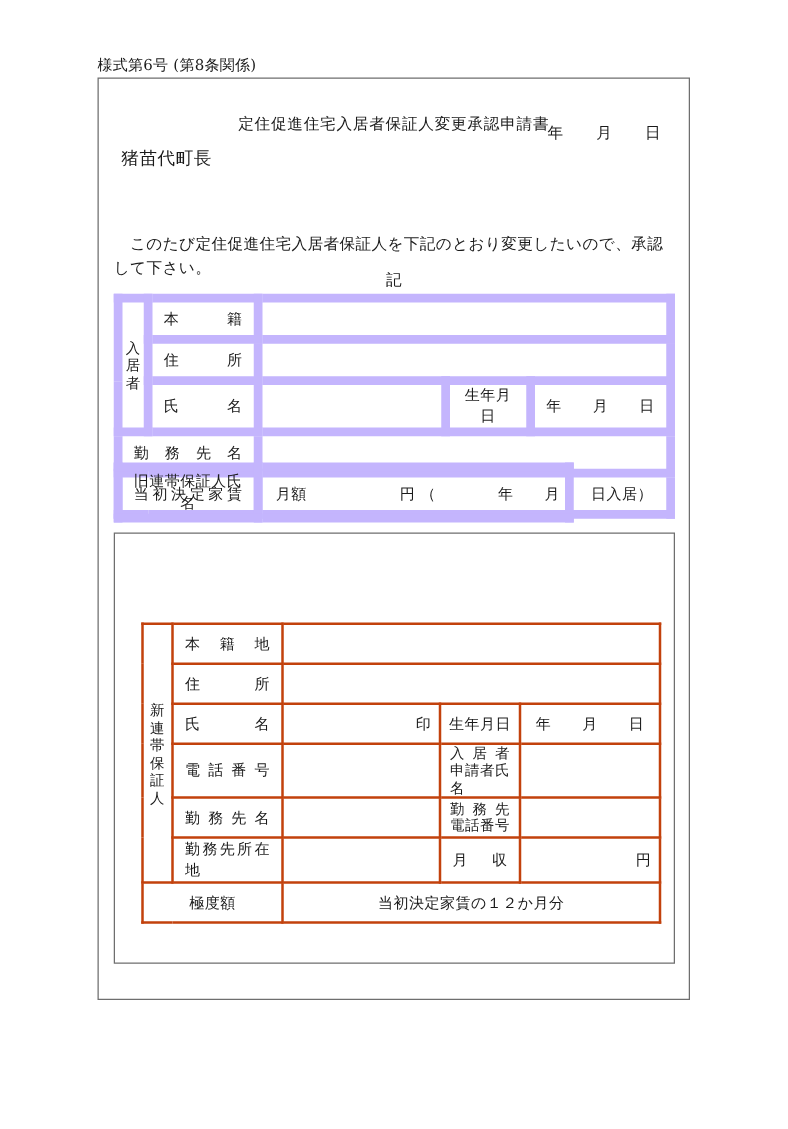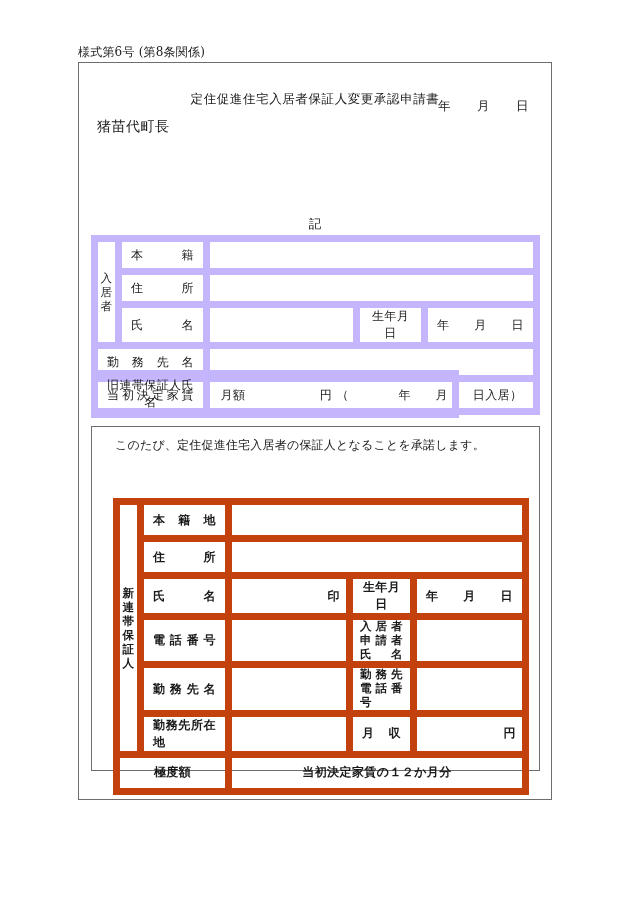--- a/index.html
+++ b/index.html
@@ -168,26 +168,25 @@
   #table-new-guarantor {
     left: 21px;
     top: 71px;
     width: 416px;
     position: absolute;
     border-collapse: collapse;
     font-size: 12px;
     table-layout: fixed;
   }
   #table-new-guarantor td {
-    border: 7px solid #c2410c;
+    border: 2px solid #c2410c;
     padding: 0 6px;
     height: 30px;
     vertical-align: middle;
     letter-spacing: 0.4px;
-    font-weight: bold;
   }
   .two-line {
     line-height: 1.2;
     font-size: 11.5px;
     padding: 0 7px !important;
   }
   .two-line span {
     display: block;
     text-align: justify;
     text-align-last: justify;
@@ -213,20 +212,21 @@
 
     <div class="title">定住促進住宅入居者保証人変更承認申請書</div>
 
     <div class="date-line">
       <span>年</span><span class="sp"></span><span>月</span><span class="sp"></span><span>日</span>
     </div>
 
     <div class="addressee">猪苗代町長</div>
 
 
+    <div class="body-text">このたび定住促進住宅入居者保証人を下記のとおり変更したいので、承認して下さい。</div>
 
     <div class="ki">記</div>
 
     <table class="grid" id="table-resident">
       <colgroup>
         <col style="width:24px">
         <col style="width:88px">
         <col>
         <col style="width:68px">
         <col style="width:112px">
@@ -270,21 +270,20 @@
       <tbody>
         <tr>
           <td class="lbl-c">旧連帯保証人氏名</td>
           <td class="cell-blank"></td>
         </tr>
       </tbody>
     </table>
 
     <div class="pledge-box">
       <div class="pledge-text">
-        <p>このたび、定住促進住宅入居者の保証人となることを承諾します。</p>
       </div>
 
       <table id="table-new-guarantor">
         <colgroup>
           <col style="width:24px">
           <col style="width:88px">
           <col>
           <col style="width:64px">
           <col style="width:112px">
         </colgroup>

